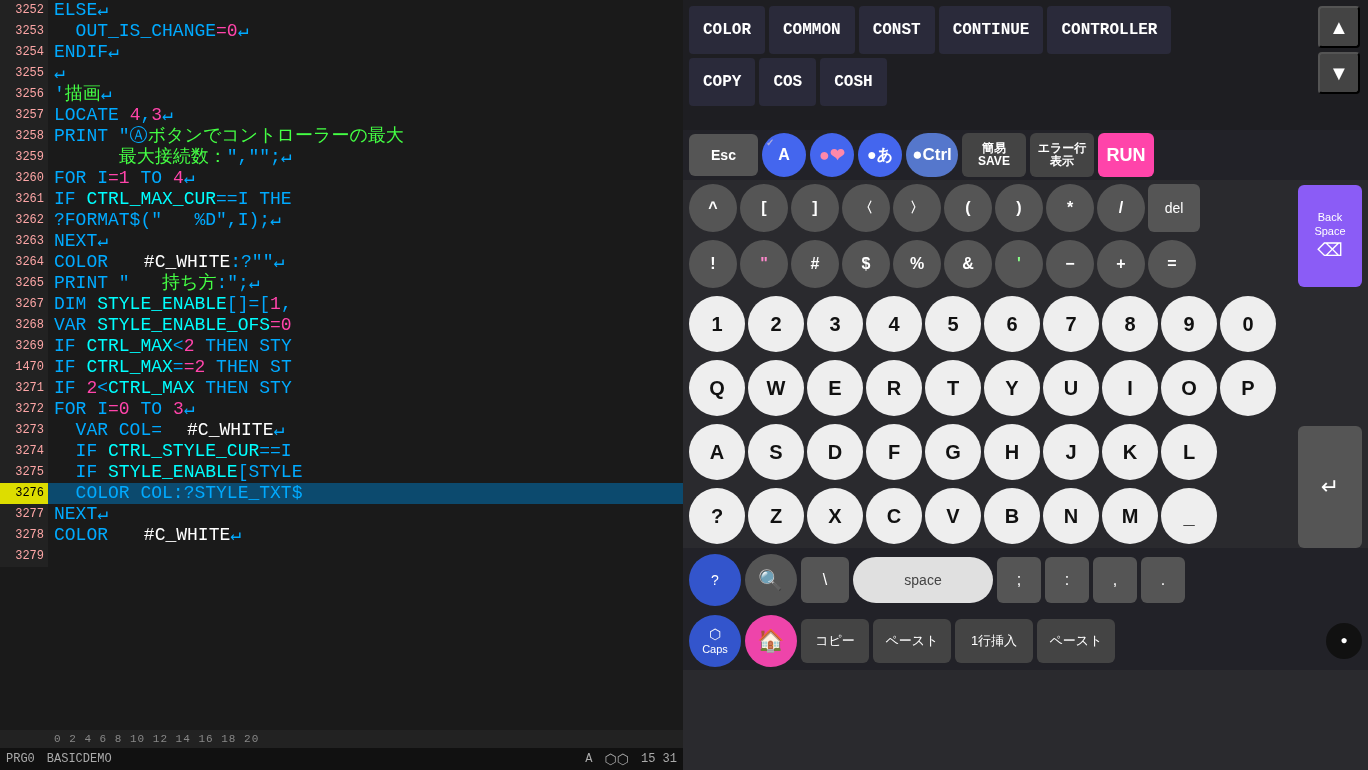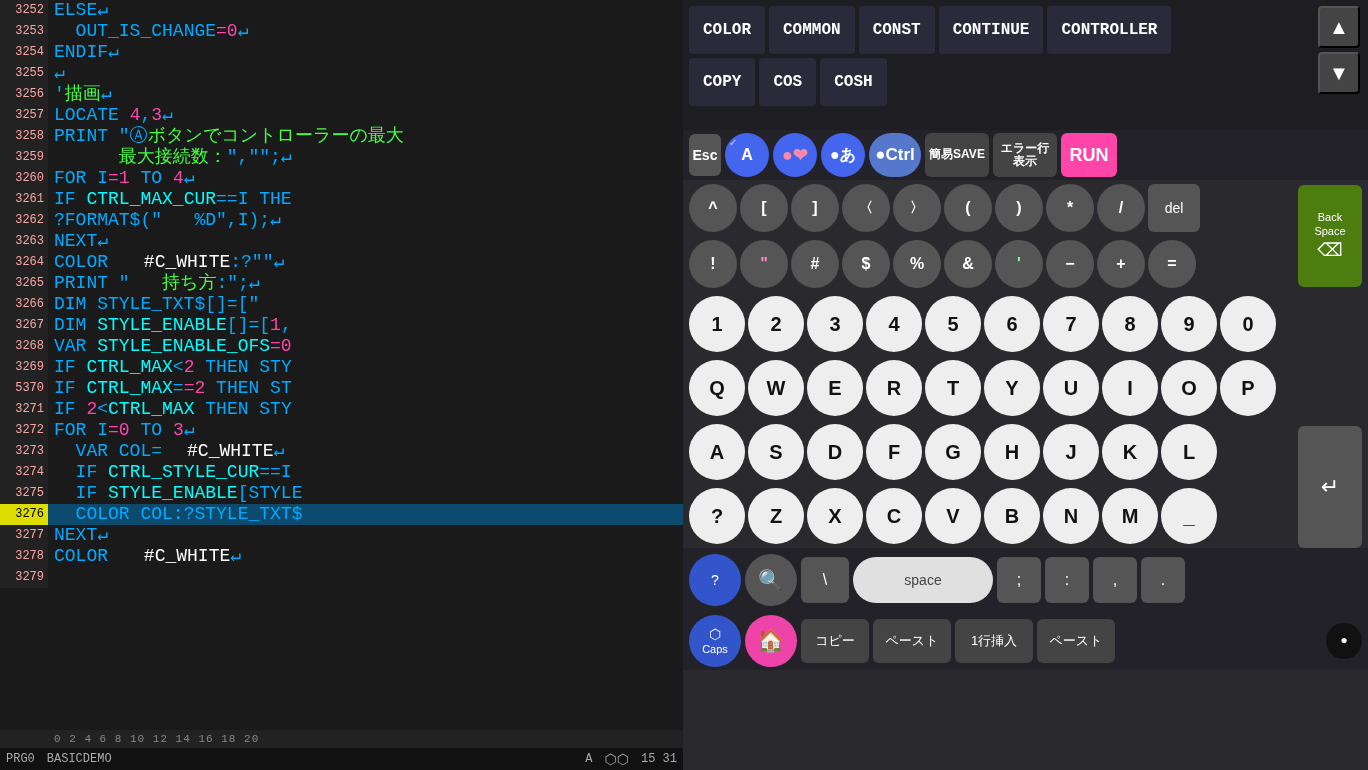--- a/index.html
+++ b/index.html
@@ -176,21 +176,21 @@
       justify-content: center;
       cursor: pointer;
       font-size: 13px;
       font-weight: bold;
       border: none;
     }
 
     .fn-esc {
       background: #555;
       color: #fff;
-      width: 32px;
+      width: 69px;
       height: 42px;
       border-radius: 6px;
       font-size: 14px;
     }
 
     .fn-a {
       background: #4466ee;
       color: #fff;
       width: 44px;
       height: 44px;
@@ -439,21 +439,21 @@
       display: flex;
       flex-direction: column;
       background: #2a2a2e;
       position: relative;
     }
 
     .backspace-key {
       position: absolute;
       right: 6px;
       top: 5px;
-      background: #4d7c0f;
+      background: #8b5cf6;
       color: #fff;
       border: none;
       border-radius: 6px;
       width: 64px;
       height: 102px;
       font-size: 11px;
       line-height: 1.3;
       cursor: pointer;
       display: flex;
       align-items: center;
@@ -562,37 +562,33 @@
       </div>
       <div class="code-line">
         <span class="line-number">3264</span>
         <span class="line-content"><span class="kw-blue">COLOR</span> <span class="kw-white">#C_WHITE</span>:?""↵</span>
       </div>
       <div class="code-line">
         <span class="line-number">3265</span>
         <span class="line-content"><span class="kw-blue">PRINT</span> "   <span class="kw-green">持ち方</span>:";↵</span>
       </div>
       <div class="code-line">
-        <span class="line-number">3266</span>
-        <span class="line-content"><span class="kw-blue">DIM</span> STYLE_TXT$[]=["</span>
-      </div>
-      <div class="code-line">
         <span class="line-number">3267</span>
         <span class="line-content"><span class="kw-blue">DIM</span> <span class="kw-cyan">STYLE_ENABLE</span>[]=[<span class="kw-pink">1</span>,</span>
       </div>
       <div class="code-line">
         <span class="line-number">3268</span>
         <span class="line-content"><span class="kw-blue">VAR</span> <span class="kw-cyan">STYLE_ENABLE_OFS</span><span class="kw-pink">=<span class="kw-pink">0</span></span></span>
       </div>
       <div class="code-line">
         <span class="line-number">3269</span>
         <span class="line-content"><span class="kw-blue">IF</span> <span class="kw-cyan">CTRL_MAX</span>&lt;<span class="kw-pink">2</span> <span class="kw-blue">THEN</span> STY</span>
       </div>
       <div class="code-line">
-        <span class="line-number">5370</span>
+        <span class="line-number">1470</span>
         <span class="line-content"><span class="kw-blue">IF</span> <span class="kw-cyan">CTRL_MAX</span>=<span class="kw-pink">=<span class="kw-pink">2</span></span> <span class="kw-blue">THEN</span> ST</span>
       </div>
       <div class="code-line">
         <span class="line-number">3271</span>
         <span class="line-content"><span class="kw-blue">IF</span> <span class="kw-pink">2</span>&lt;<span class="kw-cyan">CTRL_MAX</span> <span class="kw-blue">THEN</span> STY</span>
       </div>
       <div class="code-line">
         <span class="line-number">3272</span>
         <span class="line-content"><span class="kw-blue">FOR</span> I<span class="kw-pink">=<span class="kw-pink">0</span></span> <span class="kw-blue">TO</span> <span class="kw-pink">3</span>↵</span>
       </div>
@@ -662,21 +658,21 @@
 
   <div id="fn-row">
     <button class="fn-key fn-esc">Esc</button>
     <button class="fn-key fn-a" style="position:relative;">
       <span style="position:absolute; top:4px; left:4px; font-size:10px; color:#aad;">✓</span>
       A
     </button>
     <button class="fn-key fn-heart">●❤</button>
     <button class="fn-key fn-jp">●あ</button>
     <button class="fn-key fn-ctrl">●Ctrl</button>
-    <button class="fn-key fn-save" style="display:flex;flex-direction:row;align-items:center;justify-content:center;gap:0;width:64px;height:44px;border-radius:6px;background:#444;color:#fff;border:none;font-size:12px;cursor:pointer;">
+    <button class="fn-key fn-save" style="display:flex;flex-direction:column;align-items:center;justify-content:center;gap:0;width:64px;height:44px;border-radius:6px;background:#444;color:#fff;border:none;font-size:12px;cursor:pointer;">
       <span>簡易</span>
         <span>SAVE</span>
     </button>
     <button class="fn-key fn-error" style="display:flex;flex-direction:column;align-items:center;justify-content:center;gap:0;width:64px;height:44px;border-radius:6px;background:#444;color:#fff;border:none;font-size:12px;cursor:pointer;">
       <span>エラー行</span>
         <span>表示</span>
     </button>
     <button class="fn-key fn-run">RUN</button>
   </div>
 

